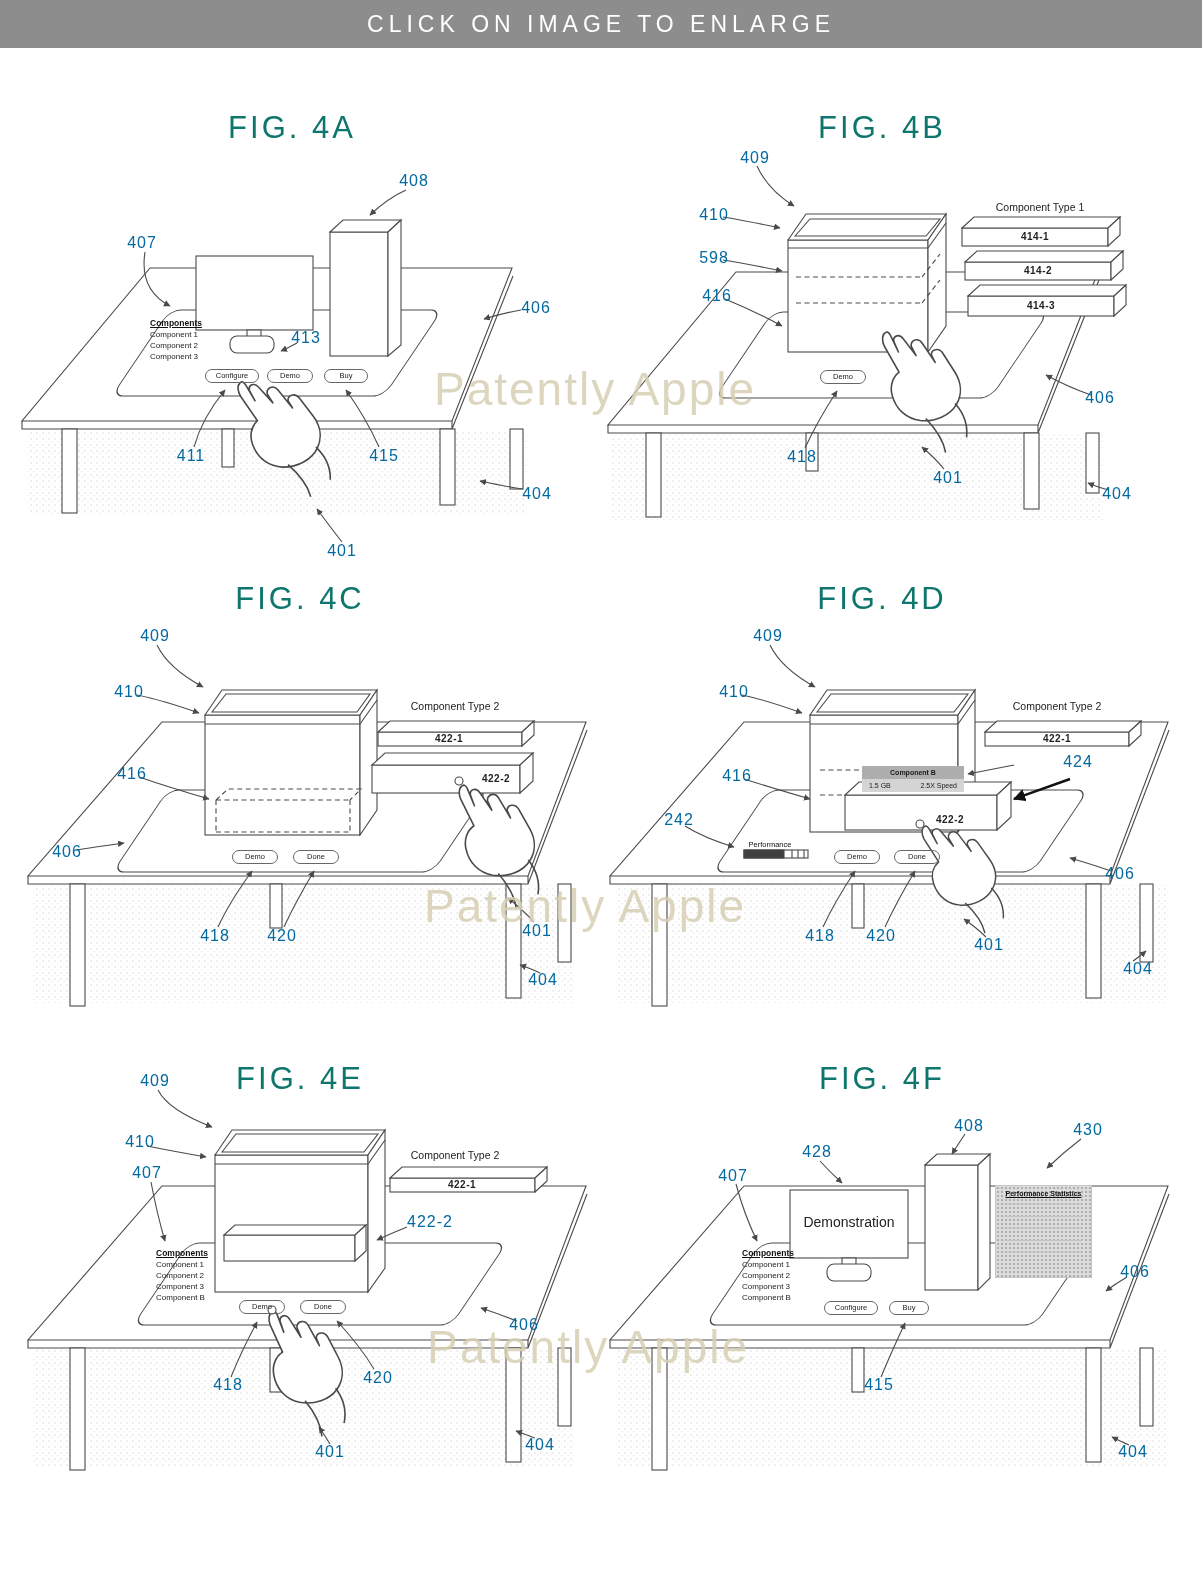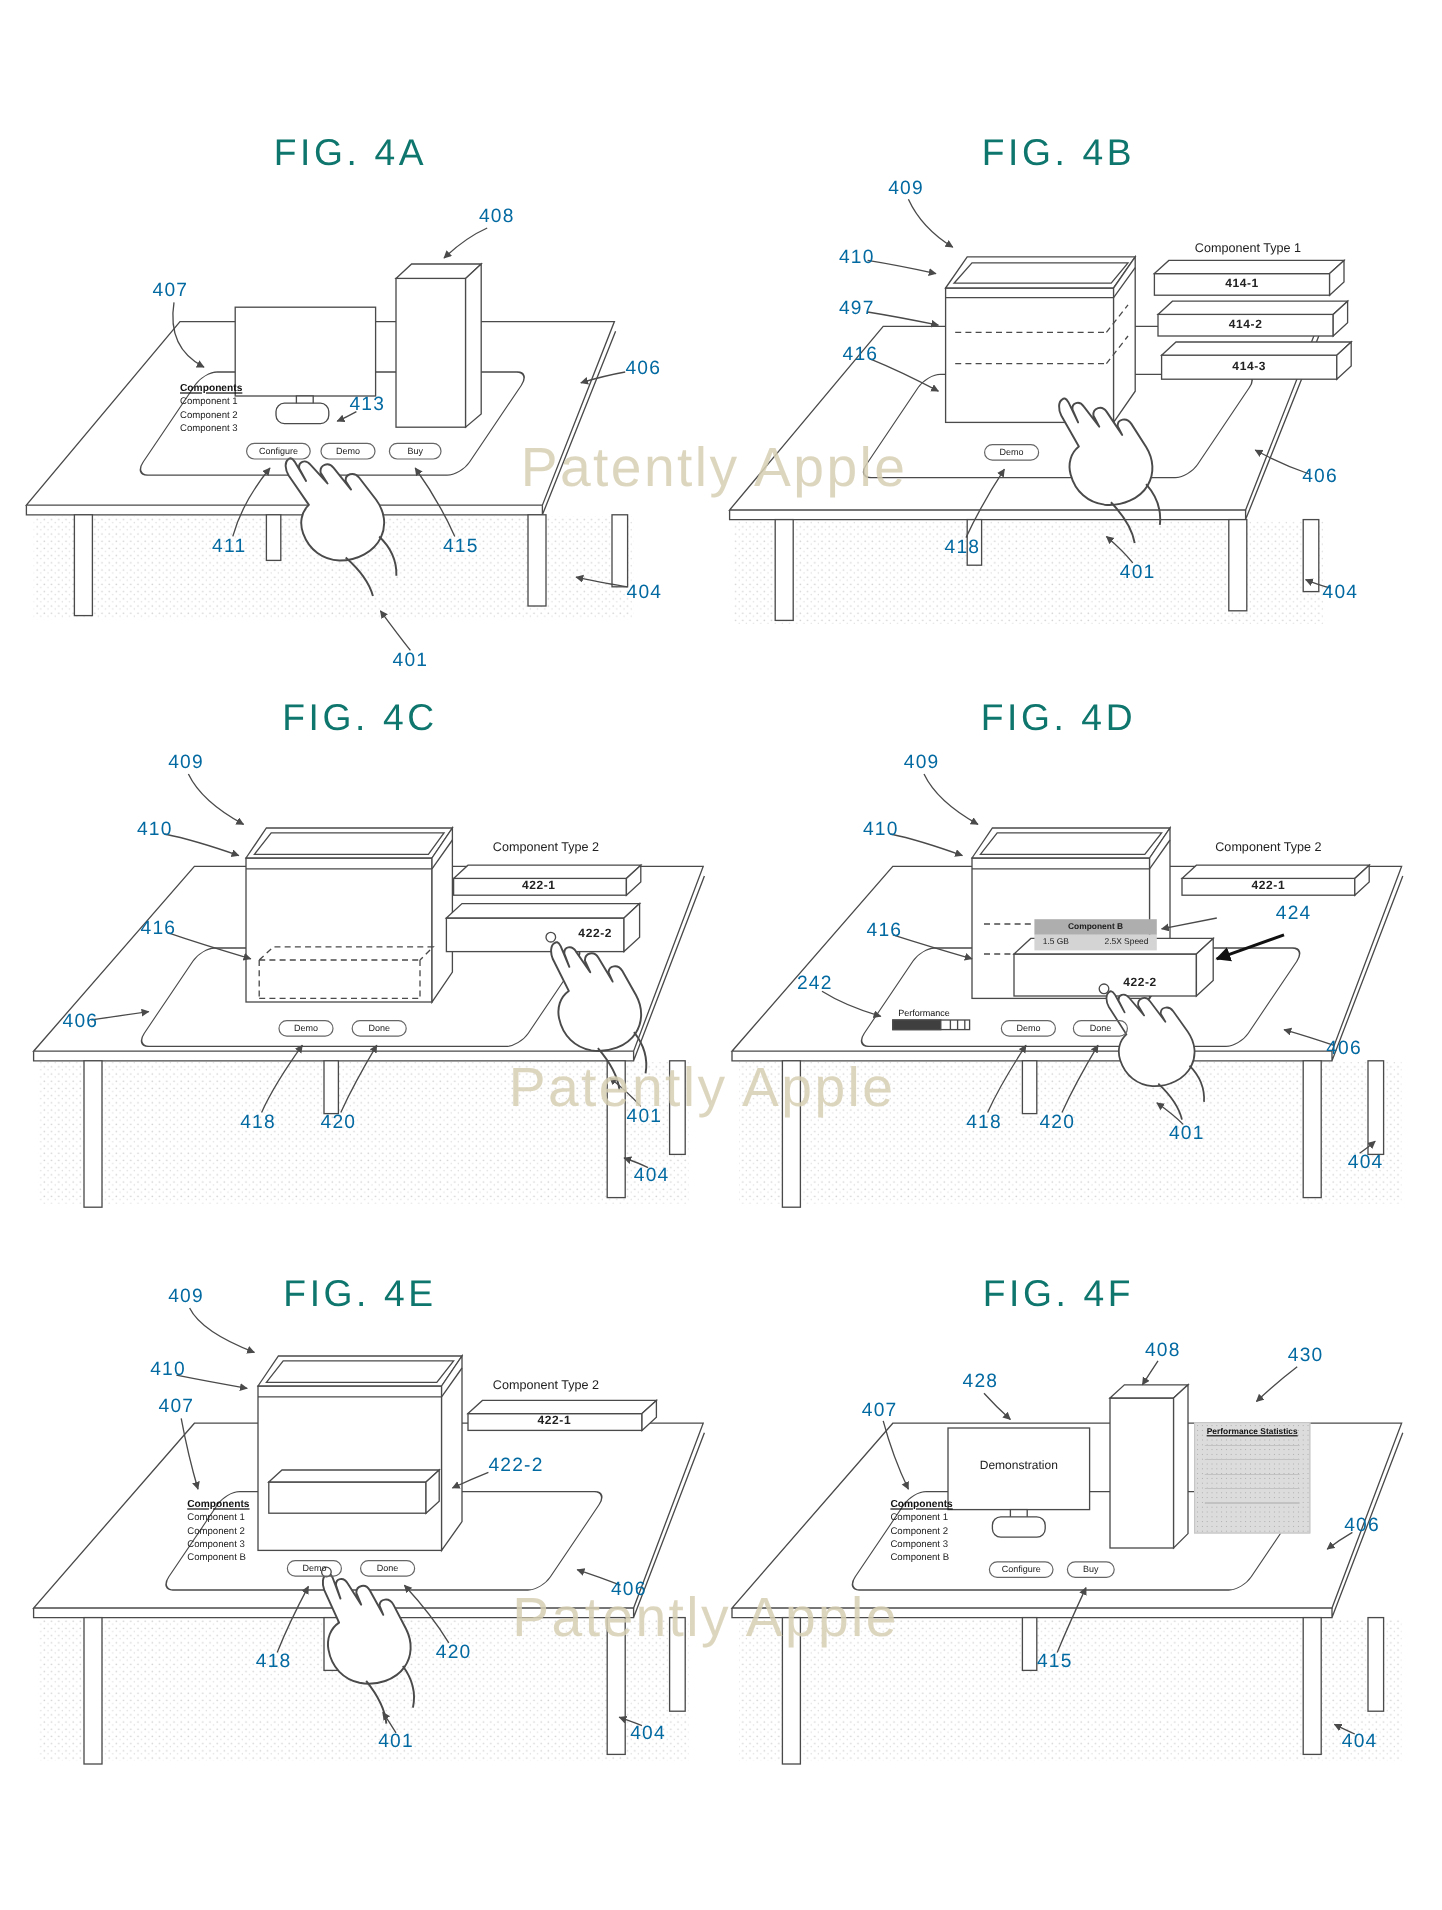--- a/index.html
+++ b/index.html
@@ -9,21 +9,21 @@
   .banner{position:absolute;left:0;top:0;width:1202px;height:48px;background:#8d8d8d;
           display:flex;align-items:center;justify-content:center}
   .banner span{color:#fff;font-size:23px;letter-spacing:5px}
   svg.art{position:absolute;left:0;top:0}
   .ov{position:absolute;inset:0;pointer-events:none}
   .c{position:absolute;transform:translate(-50%,-50%);white-space:nowrap;line-height:1}
   .ref{font-size:16px;color:#0369a1;letter-spacing:1px}
   .figtitle{font-size:31px;color:#0f766e;letter-spacing:3px}
   .cth{font-size:10.5px;color:#222}
   .slab{font-size:10px;font-weight:bold;color:#222;letter-spacing:.5px}
-  .montext{font-size:10px;color:#222}
+  .montext{font-size:14px;color:#222}
   .mhead{position:absolute;font-size:8.5px;font-weight:bold;text-decoration:underline;color:#111;white-space:nowrap;line-height:1}
   .mitem{position:absolute;font-size:8px;color:#222;white-space:nowrap;line-height:1}
   .pill{position:absolute;transform:translate(-50%,-50%);border:1px solid #666;border-radius:7px;
         background:transparent;display:flex;align-items:center;justify-content:center;
         font-size:7.5px;color:#222;line-height:1;pointer-events:auto}
   .wm{position:absolute;transform:translate(-50%,-50%);font-size:46px;color:#d8d0b5;opacity:.85;
       letter-spacing:2px;white-space:nowrap}
   .tooltip{position:absolute;width:102px}
   .tt1{height:13px;background:#aeaeae;display:flex;align-items:center;justify-content:center;
        font-size:7px;font-weight:bold;color:#1a1a1a}
@@ -35,20 +35,23 @@
   .stats .t{margin-top:4px;text-align:center;font-size:7px;font-weight:bold;text-decoration:underline;color:#111;line-height:1.2}
   .stats .rows{margin:6px 8px 0 8px;height:60px;
          background:repeating-linear-gradient(to bottom,#c2c2c2 0 1px,transparent 1px 12px)}
   .perf{position:absolute;transform:translate(-50%,-50%);font-size:7.5px;color:#111;white-space:nowrap}
 </style>
 </head>
 <body>
 
 <div class="stage">
 
+  <header class="banner">
+    <span>CLICK ON IMAGE TO ENLARGE</span>
+  </header>
 
   <svg class="art" width="1202" height="1592" viewBox="0 0 1202 1592">
     <defs>
       <pattern id="stip" width="6" height="6" patternUnits="userSpaceOnUse">
         <circle cx="1" cy="1" r=".7" fill="#d2d2d2"></circle>
         <circle cx="4" cy="3.5" r=".6" fill="#dedede"></circle>
       </pattern>
       <marker id="arr" markerWidth="7" markerHeight="7" refX="5.5" refY="3" orient="auto">
         <path d="M0,0 L6,3 L0,6 Z" fill="#4a4a4a"></path>
       </marker>
@@ -329,21 +332,21 @@
     <div class="mitem" style="left:150px;top:353px">Component 3</div>
     <div class="pill" style="left:232px;top:376px;width:54px;height:14px">Configure</div>
     <div class="pill" style="left:290px;top:376px;width:46px;height:14px">Demo</div>
     <div class="pill" style="left:346px;top:376px;width:44px;height:14px">Buy</div>
   </section>
 
   <section class="ov">
     <div class="c figtitle" style="left:882px;top:127px">FIG. 4B</div>
     <div class="c ref" style="left:755px;top:158px">409</div>
     <div class="c ref" style="left:714px;top:215px">410</div>
-    <div class="c ref" style="left:714px;top:258px">497</div>
+    <div class="c ref" style="left:714px;top:258px">598</div>
     <div class="c ref" style="left:717px;top:296px" able="false">416</div>
     <div class="c ref" style="left:802px;top:457px">418</div>
     <div class="c ref" style="left:948px;top:478px">401</div>
     <div class="c ref" style="left:1100px;top:398px">406</div>
     <div class="c ref" style="left:1117px;top:494px">404</div>
     <div class="c cth" style="left:1040px;top:207px">Component Type 1</div>
     <div class="c slab" style="left:1035px;top:237px">414-1</div>
     <div class="c slab" style="left:1038px;top:271px">414-2</div>
     <div class="c slab" style="left:1041px;top:306px">414-3</div>
     <div class="pill" style="left:843px;top:377px;width:46px;height:14px">Demo</div>

